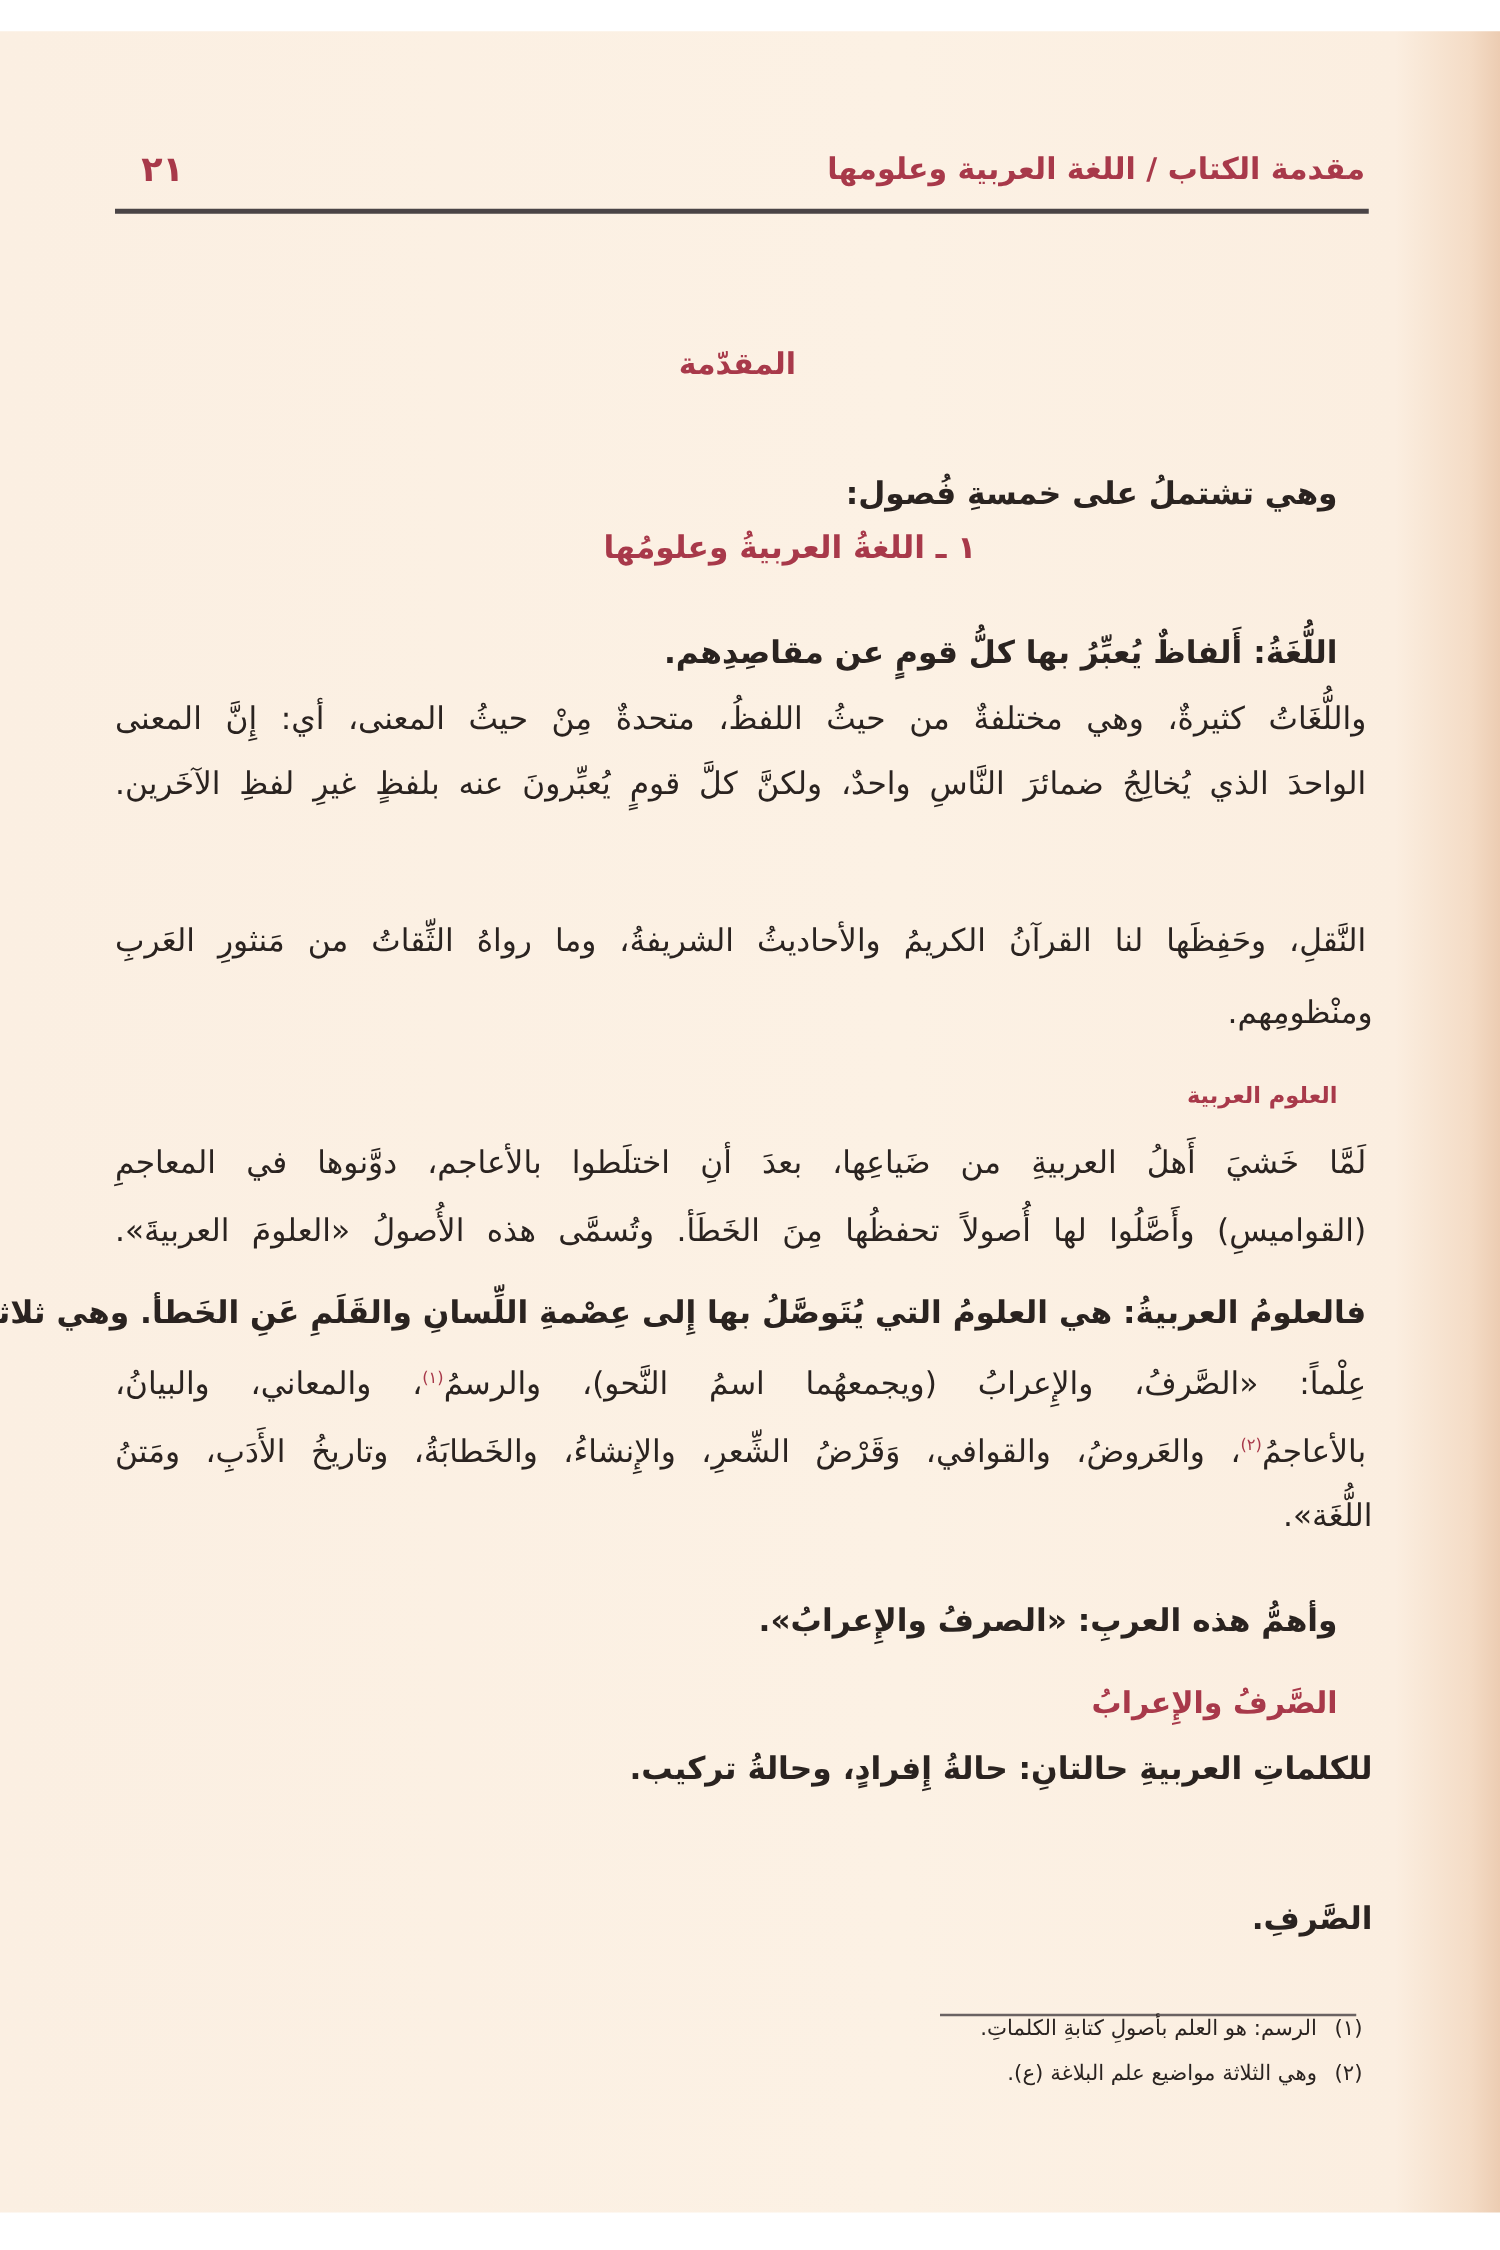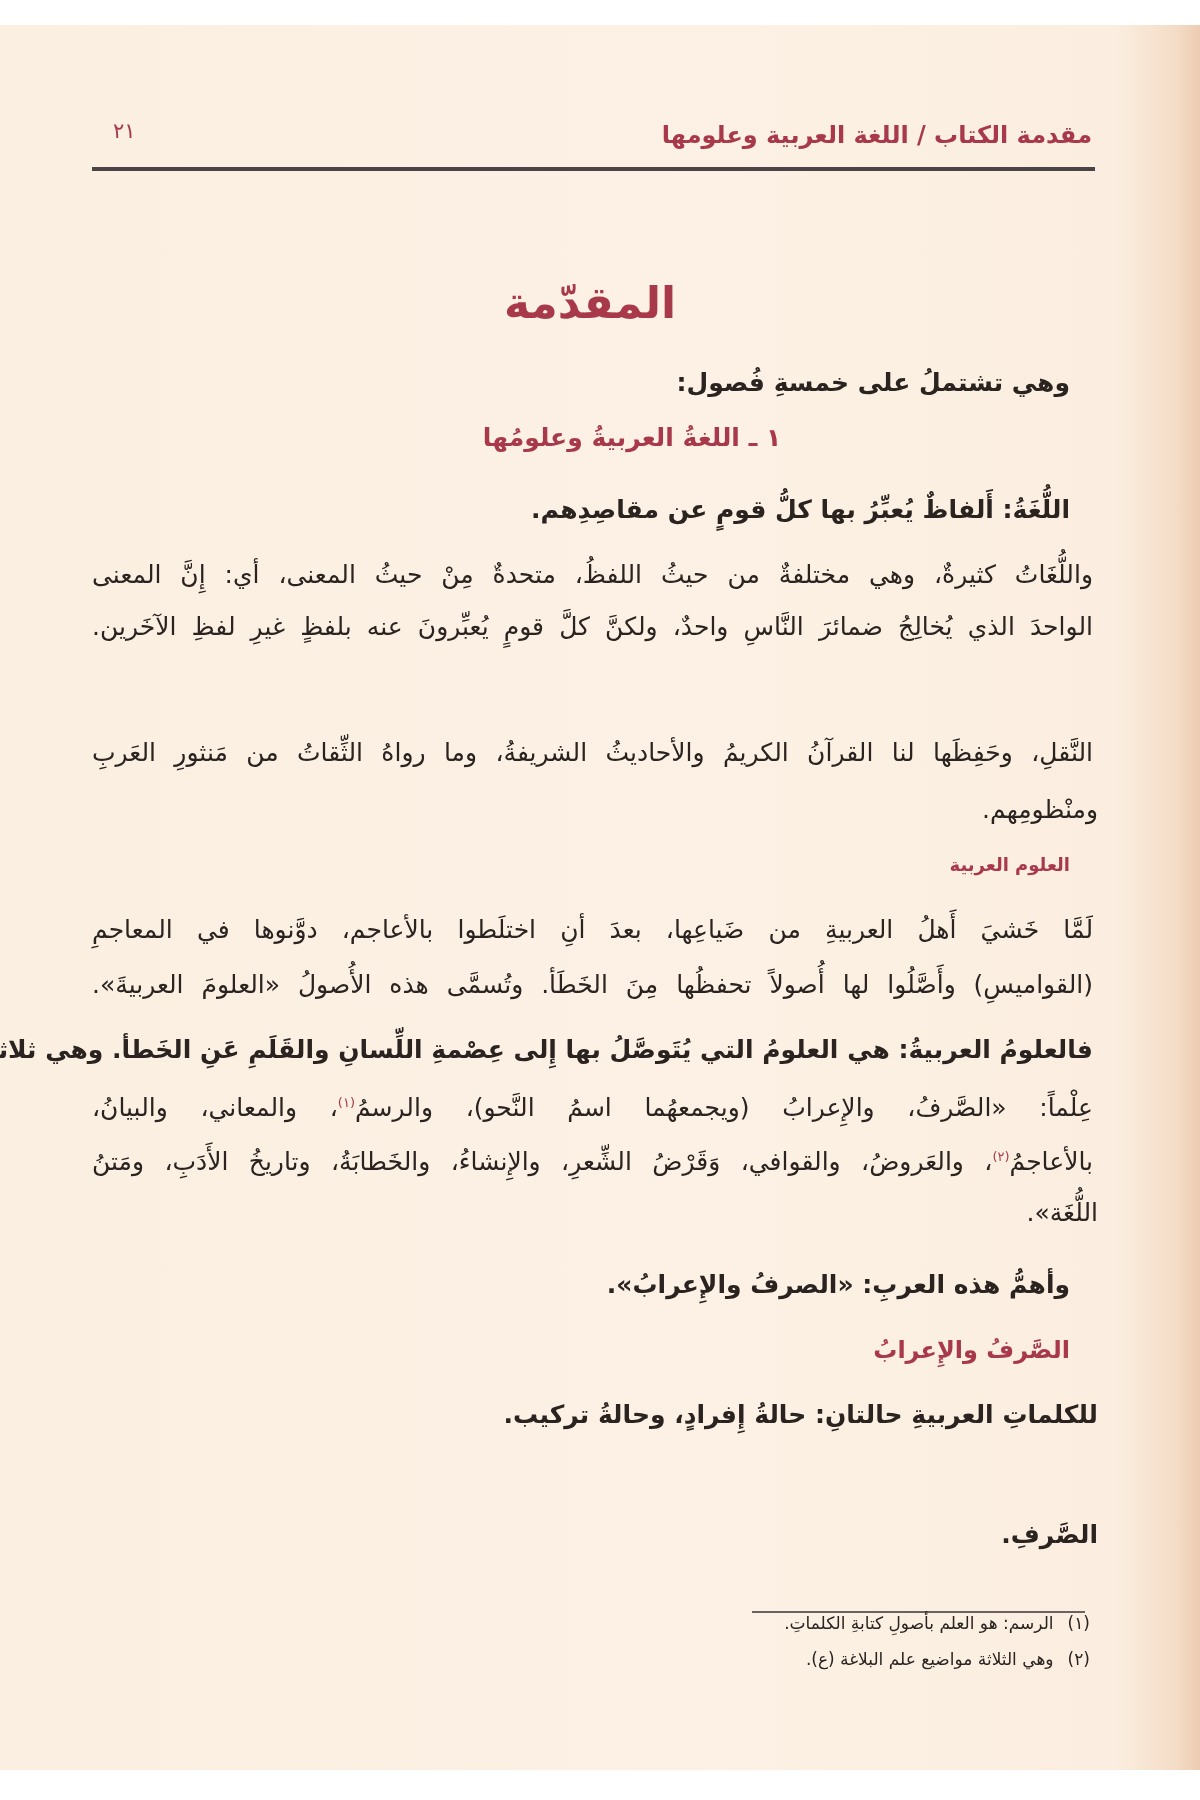--- a/index.html
+++ b/index.html
@@ -12,27 +12,27 @@
       position: absolute; left: 0; top: 25px; width: 1200px; height: 1745px;
       background: linear-gradient(90deg, #fbefe2 0%, #fcf1e4 60%, #fbeee0 93%, #f4dcc6 98%, #ecccb2 100%);
     }
     .ln {
       position: absolute; direction: rtl; white-space: nowrap;
       color: #2a2320; font-size: 25px; line-height: 40px;
       font-family: "DejaVu Sans", sans-serif;
     }
     .just { left: 92px; width: 1001px; text-align: justify; text-align-last: justify; }
     .right { right: 102px; }
-    .indent { right: 130px; text-align: right; }
+    .indent { right: 130px; text-align: right; margin-top: 12px; }
     .red { color: #a8394a; padding-left: 42px; }
     .bold { font-weight: bold; }
     .hdr-title { position: absolute; right: 108px; top: 96px; direction: rtl; font-size: 24px; font-weight: bold; color: #a8394a; }
-    .hdr-num { position: absolute; left: 113px; top: 94px; font-size: 21px; font-weight: normal; color: #a8394a; direction: rtl; }
+    .hdr-num { position: absolute; left: 113px; top: 94px; font-size: 28px; font-weight: bold; color: #a8394a; direction: rtl; }
     .hdr-rule { position: absolute; left: 92px; top: 142px; width: 1003px; height: 4px; background: #4a4446; }
-    .title { position: absolute; left: 0; width: 1180px; top: 252px; text-align: center; font-size: 44px; font-weight: bold; color: #a8394a; direction: rtl; }
+    .title { position: absolute; left: 0; width: 1180px; top: 252px; text-align: center; font-size: 24px; font-weight: bold; color: #a8394a; direction: rtl; }
     .fn-rule { position: absolute; left: 752px; top: 1586px; width: 333px; height: 2px; background: #6a6262; }
     .fn { position: absolute; right: 110px; direction: rtl; font-size: 17px; color: #2a2320; white-space: nowrap; }
     .fn .num { margin-left: 14px; }
     sup { font-size: 13px; color: #a8394a; }
   </style>
 </head>
 <body>
 
 <div class="page">
 

